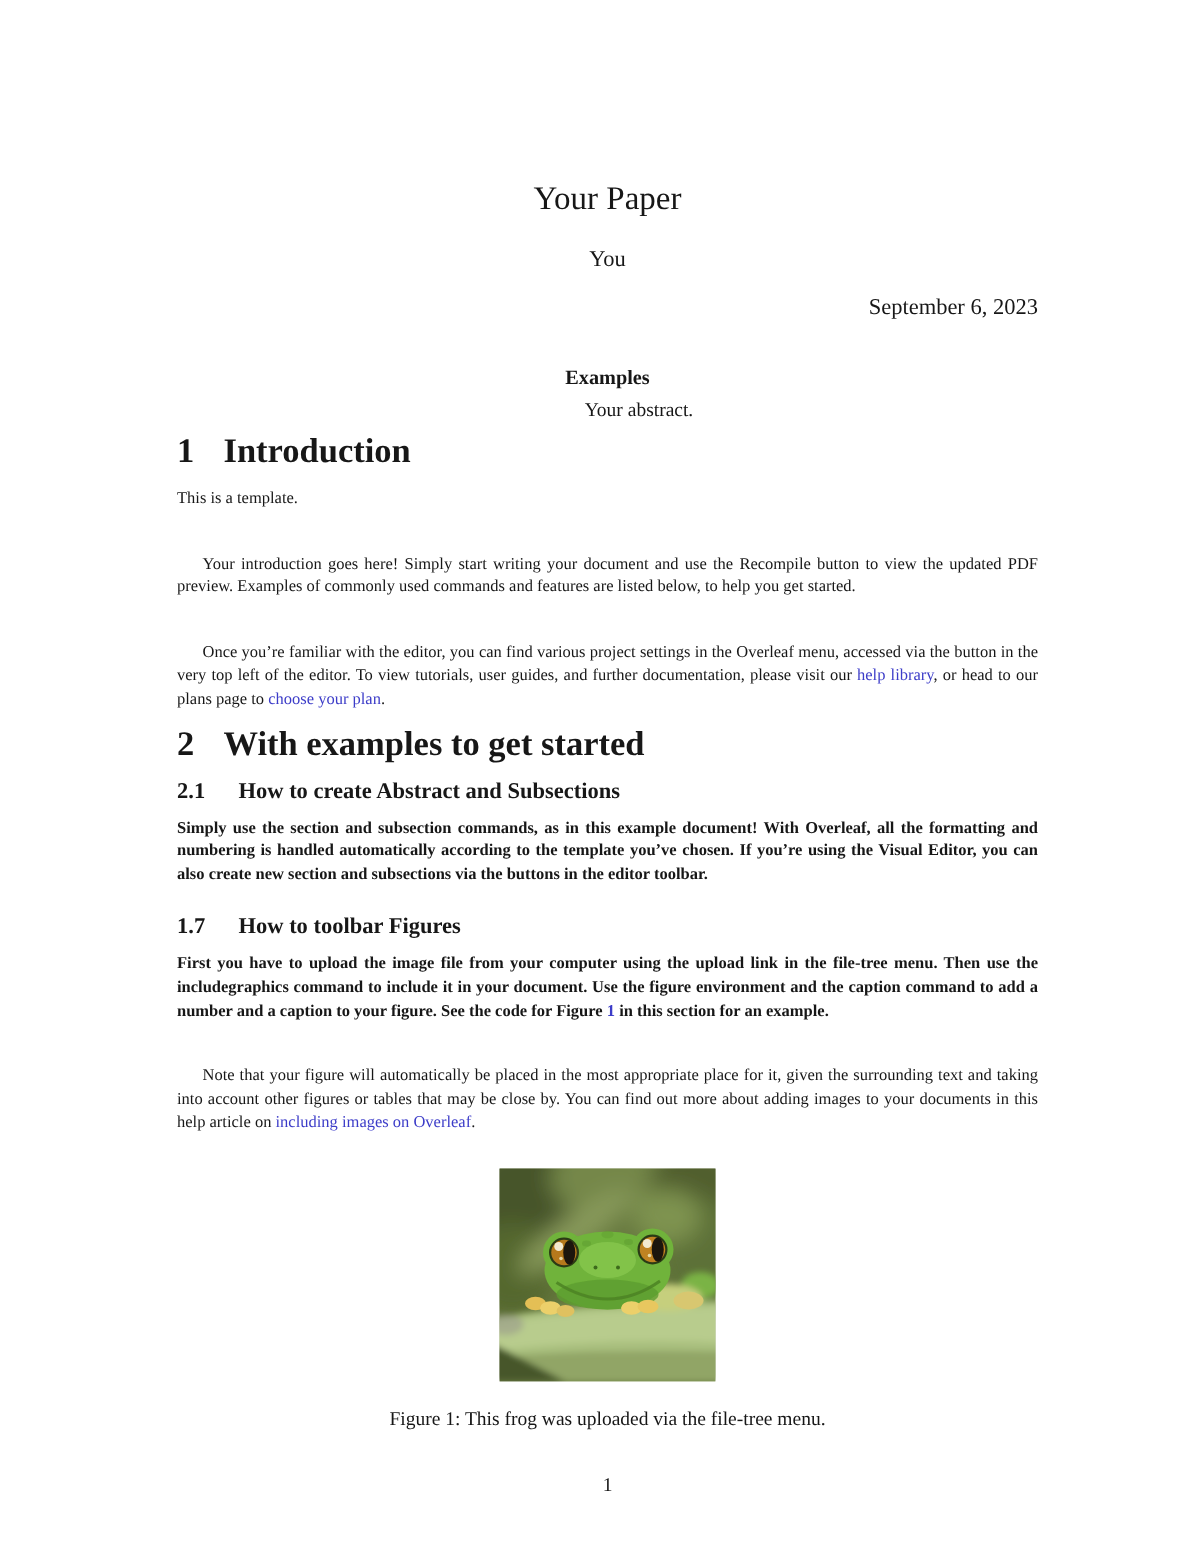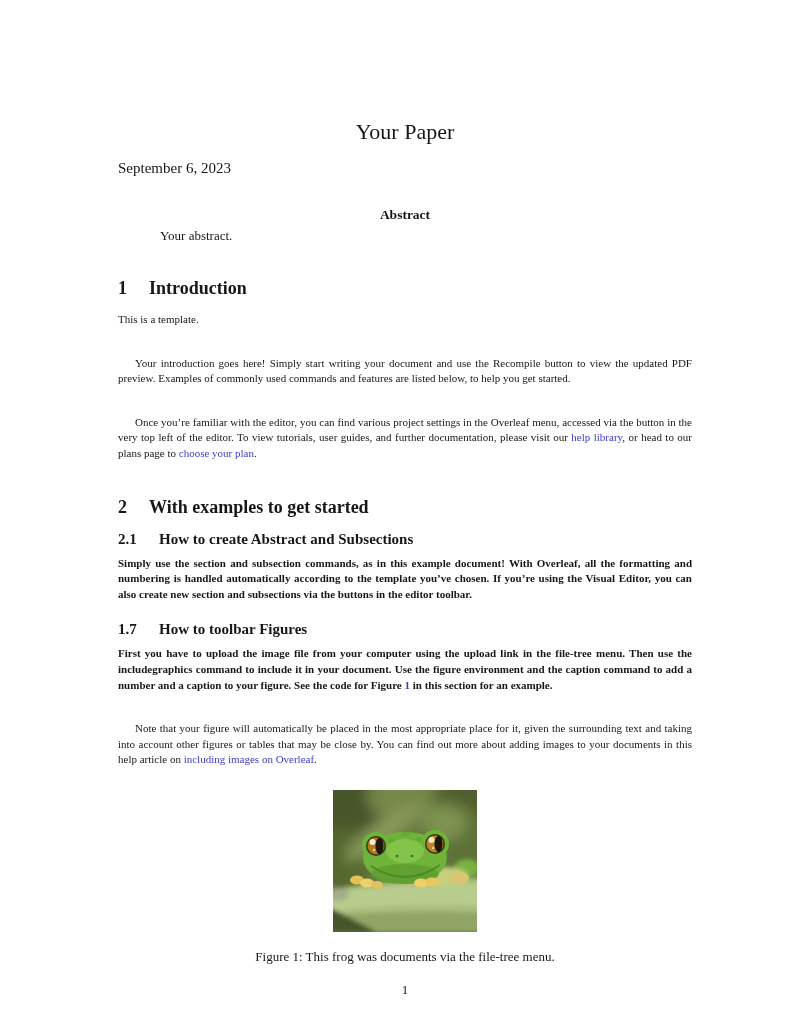--- a/index.html
+++ b/index.html
@@ -28,40 +28,41 @@
     line-height: 27px;
   }
   .author {
     margin-top: 19px;
     text-align: center;
     font-size: 15px;
     line-height: 18px;
   }
   .date {
     margin-top: 14px;
-    text-align: left;
+    text-align: right;
     font-size: 15px;
     line-height: 18px;
   }
   .abstract-heading {
     margin-top: 31px;
     text-align: center;
     font-size: 13.5px;
     font-weight: bold;
     line-height: 14px;
   }
   .abstract-text {
     margin-top: 6px;
     padding-left: 42px;
     font-size: 13px;
     line-height: 15px;
+    text-align: center;
   }
   h2.section {
-    margin: 34px 0 0 0;
-    font-size: 18px;
+    margin: 10px 0 0 0;
+    font-size: 23px;
     font-weight: bold;
     line-height: 22px;
   }
   h3.subsection {
     margin: 12px 0 0 0;
     font-size: 15px;
     font-weight: bold;
     line-height: 18px;
   }
   h3.subsection.space-above { margin-top: 18px; }
@@ -97,23 +98,24 @@
     font-size: 13px;
   }
 </style>
 </head>
 <body>
 
 <div class="page">
   <div class="content">
 
     <h1 class="doc-title">Your Paper</h1>
+    <div class="author">You</div>
     <div class="date">September 6, 2023</div>
 
-    <div class="abstract-heading">Abstract</div>
+    <div class="abstract-heading">Examples</div>
     <div class="abstract-text">Your abstract.</div>
 
     <h2 class="section"><span class="sec-num">1</span><span>Introduction</span></h2>
 
     <p class="body first">This is a template.</p>
     <p class="body indent">Your introduction goes here! Simply start writing your document and use the Recompile button to view the updated PDF preview. Examples of commonly used commands and features are listed below, to help you get started.</p>
     <p class="body indent"><span>Once you’re familiar with the editor, you can find various project settings in the Overleaf menu, accessed via the button in the very top left of the editor. To view tutorials, user guides, and further documentation, please visit our </span><a class="doc-link" style="color: rgb(60, 60, 200);">help library</a><span>, or head to our plans page to </span><a class="doc-link" style="color: rgb(60, 60, 200);">choose your plan</a><span>.</span></p>
 
     <h2 class="section"><span class="sec-num">2</span><span>With examples to get started</span></h2>
 
@@ -185,18 +187,18 @@
             <ellipse cx="24" cy="90" rx="7" ry="4.5" fill="#e4bf55"></ellipse>
             <ellipse cx="34" cy="93" rx="7" ry="4.5" fill="#ecd06b"></ellipse>
             <ellipse cx="44" cy="95" rx="6" ry="4" fill="#dfc160"></ellipse>
             <ellipse cx="88" cy="93" rx="7" ry="4.5" fill="#ecd06b"></ellipse>
             <ellipse cx="99" cy="92" rx="7" ry="4.5" fill="#e8c75e"></ellipse>
             <ellipse cx="126" cy="88" rx="10" ry="6" fill="#d8c770"></ellipse>
           </g>
         </g>
       </svg>
     </div>
-    <div class="figure-caption">Figure 1: This frog was documents via the file-tree menu.</div>
+    <div class="figure-caption">Figure 1: This frog was uploaded via the file-tree menu.</div>
 
   </div>
 
   <div class="page-number">1</div>
 </div>
 
 </body></html>

